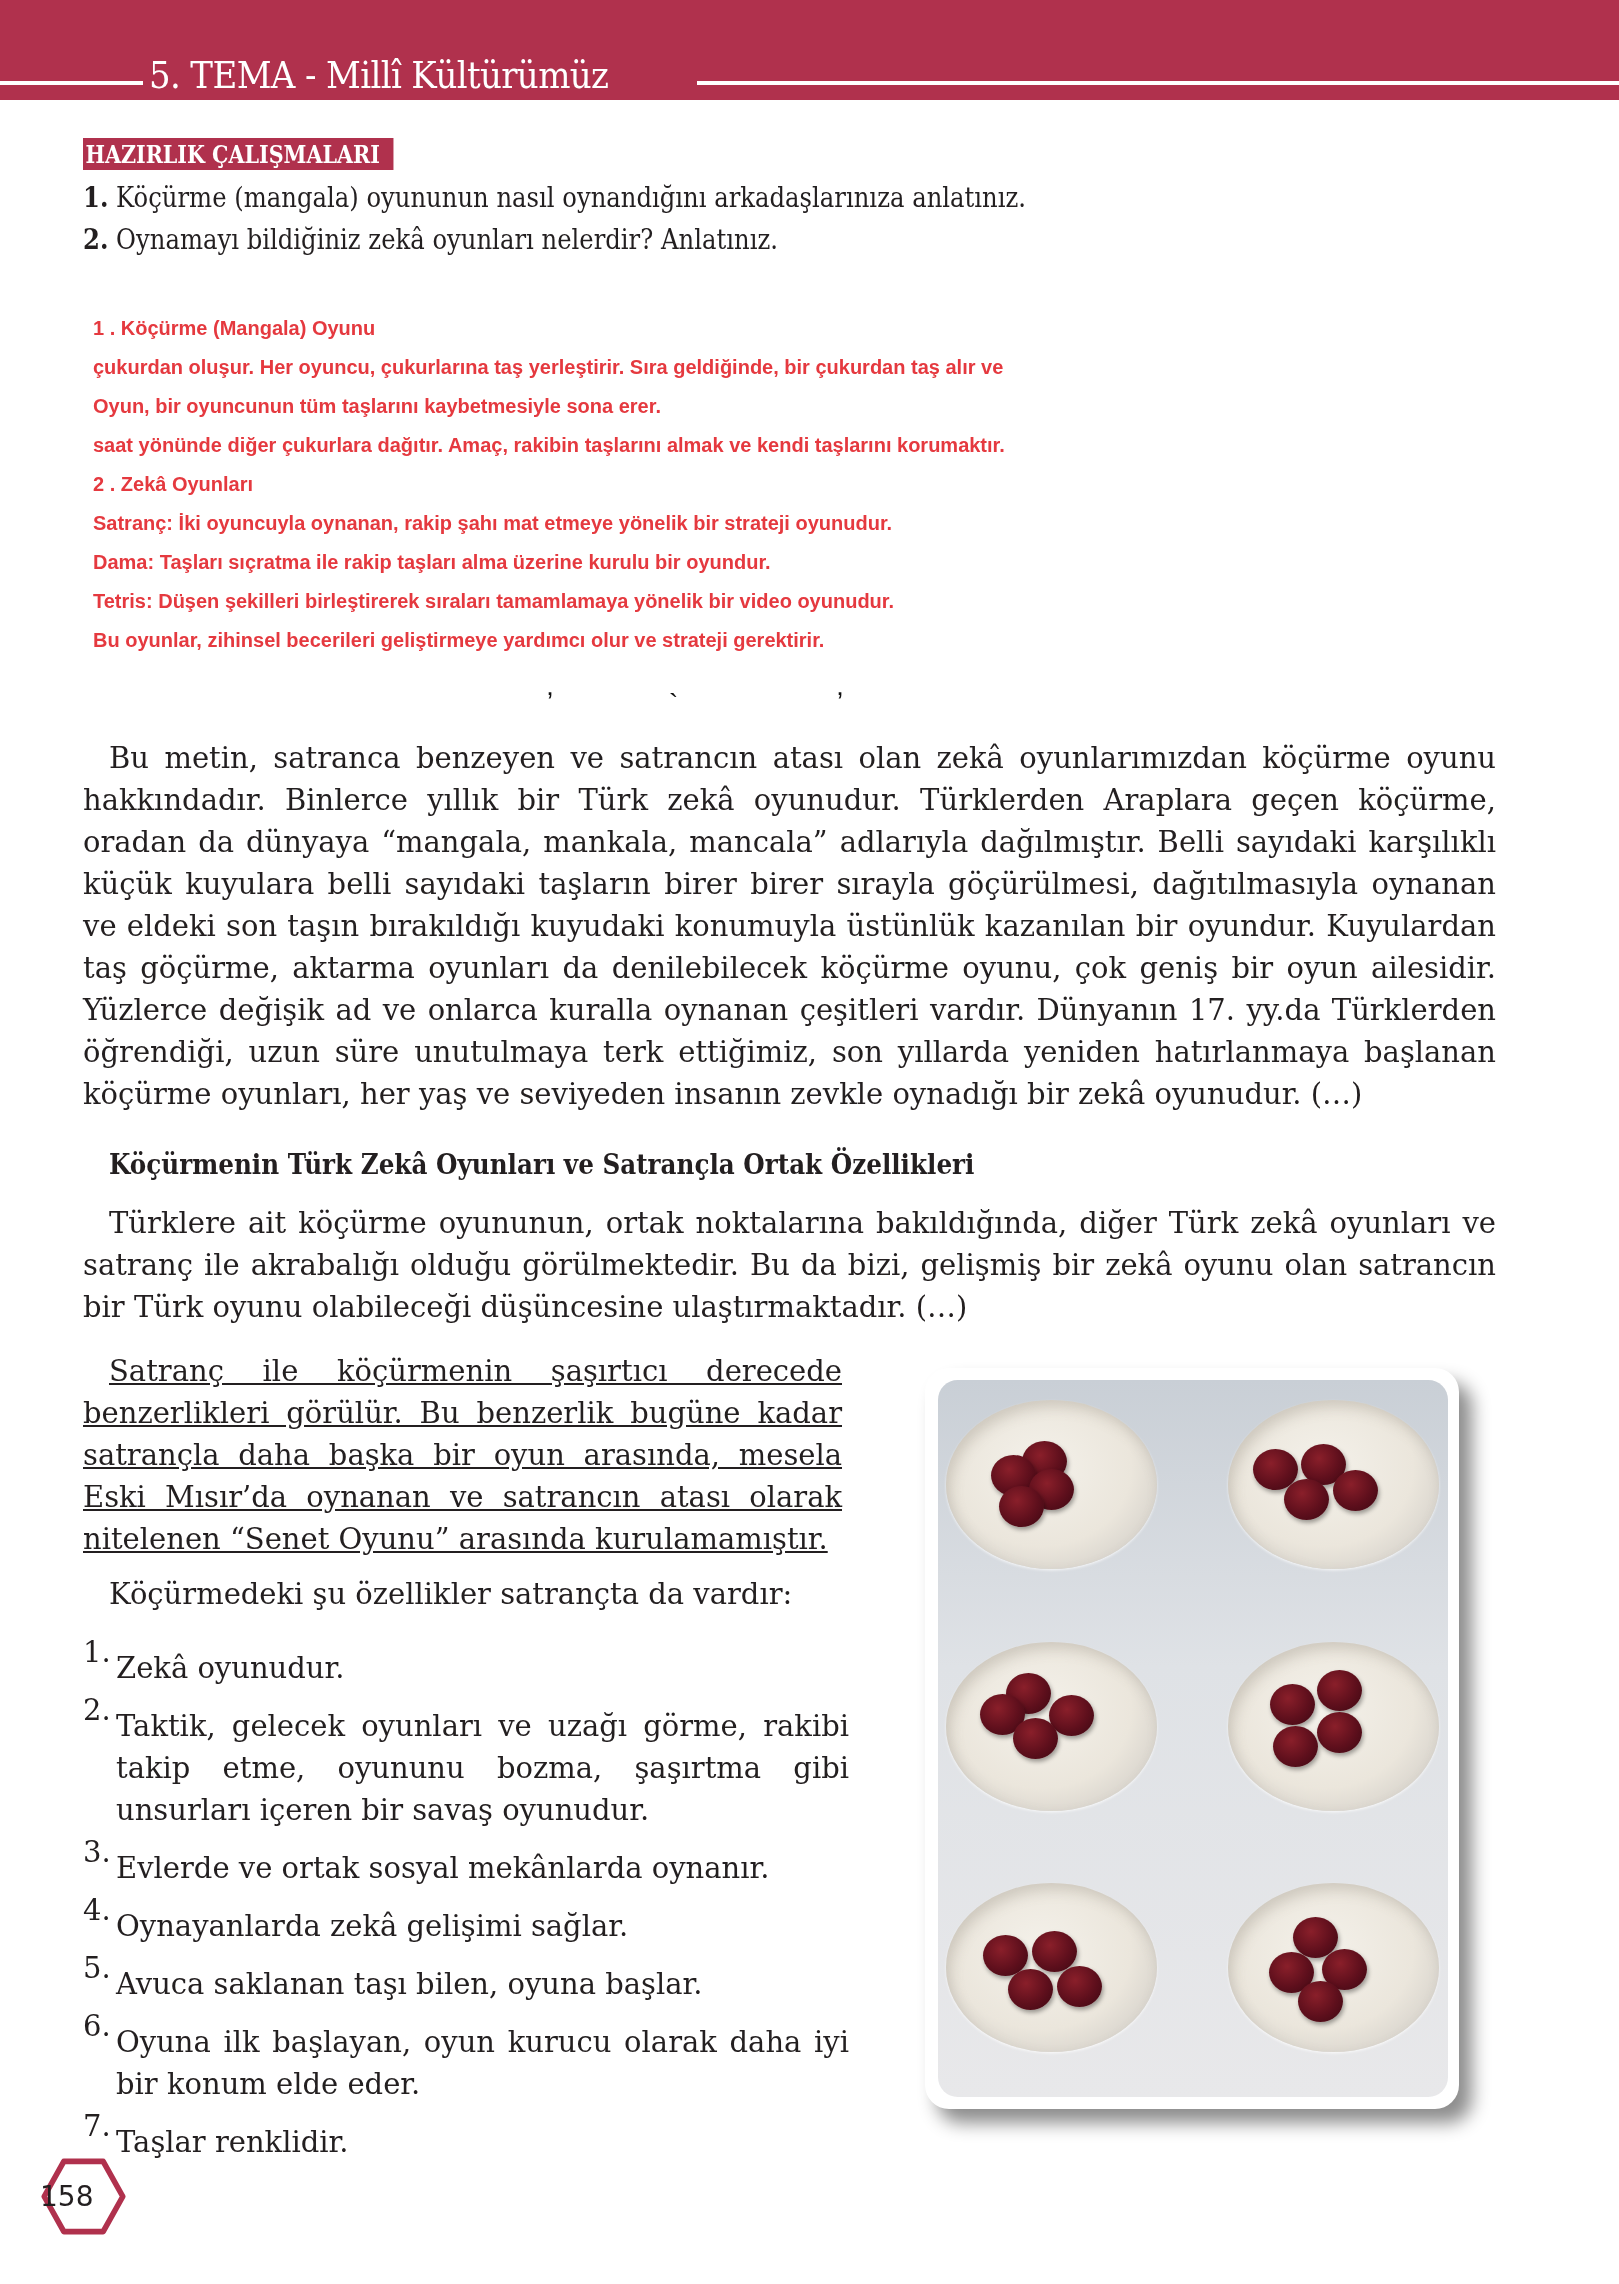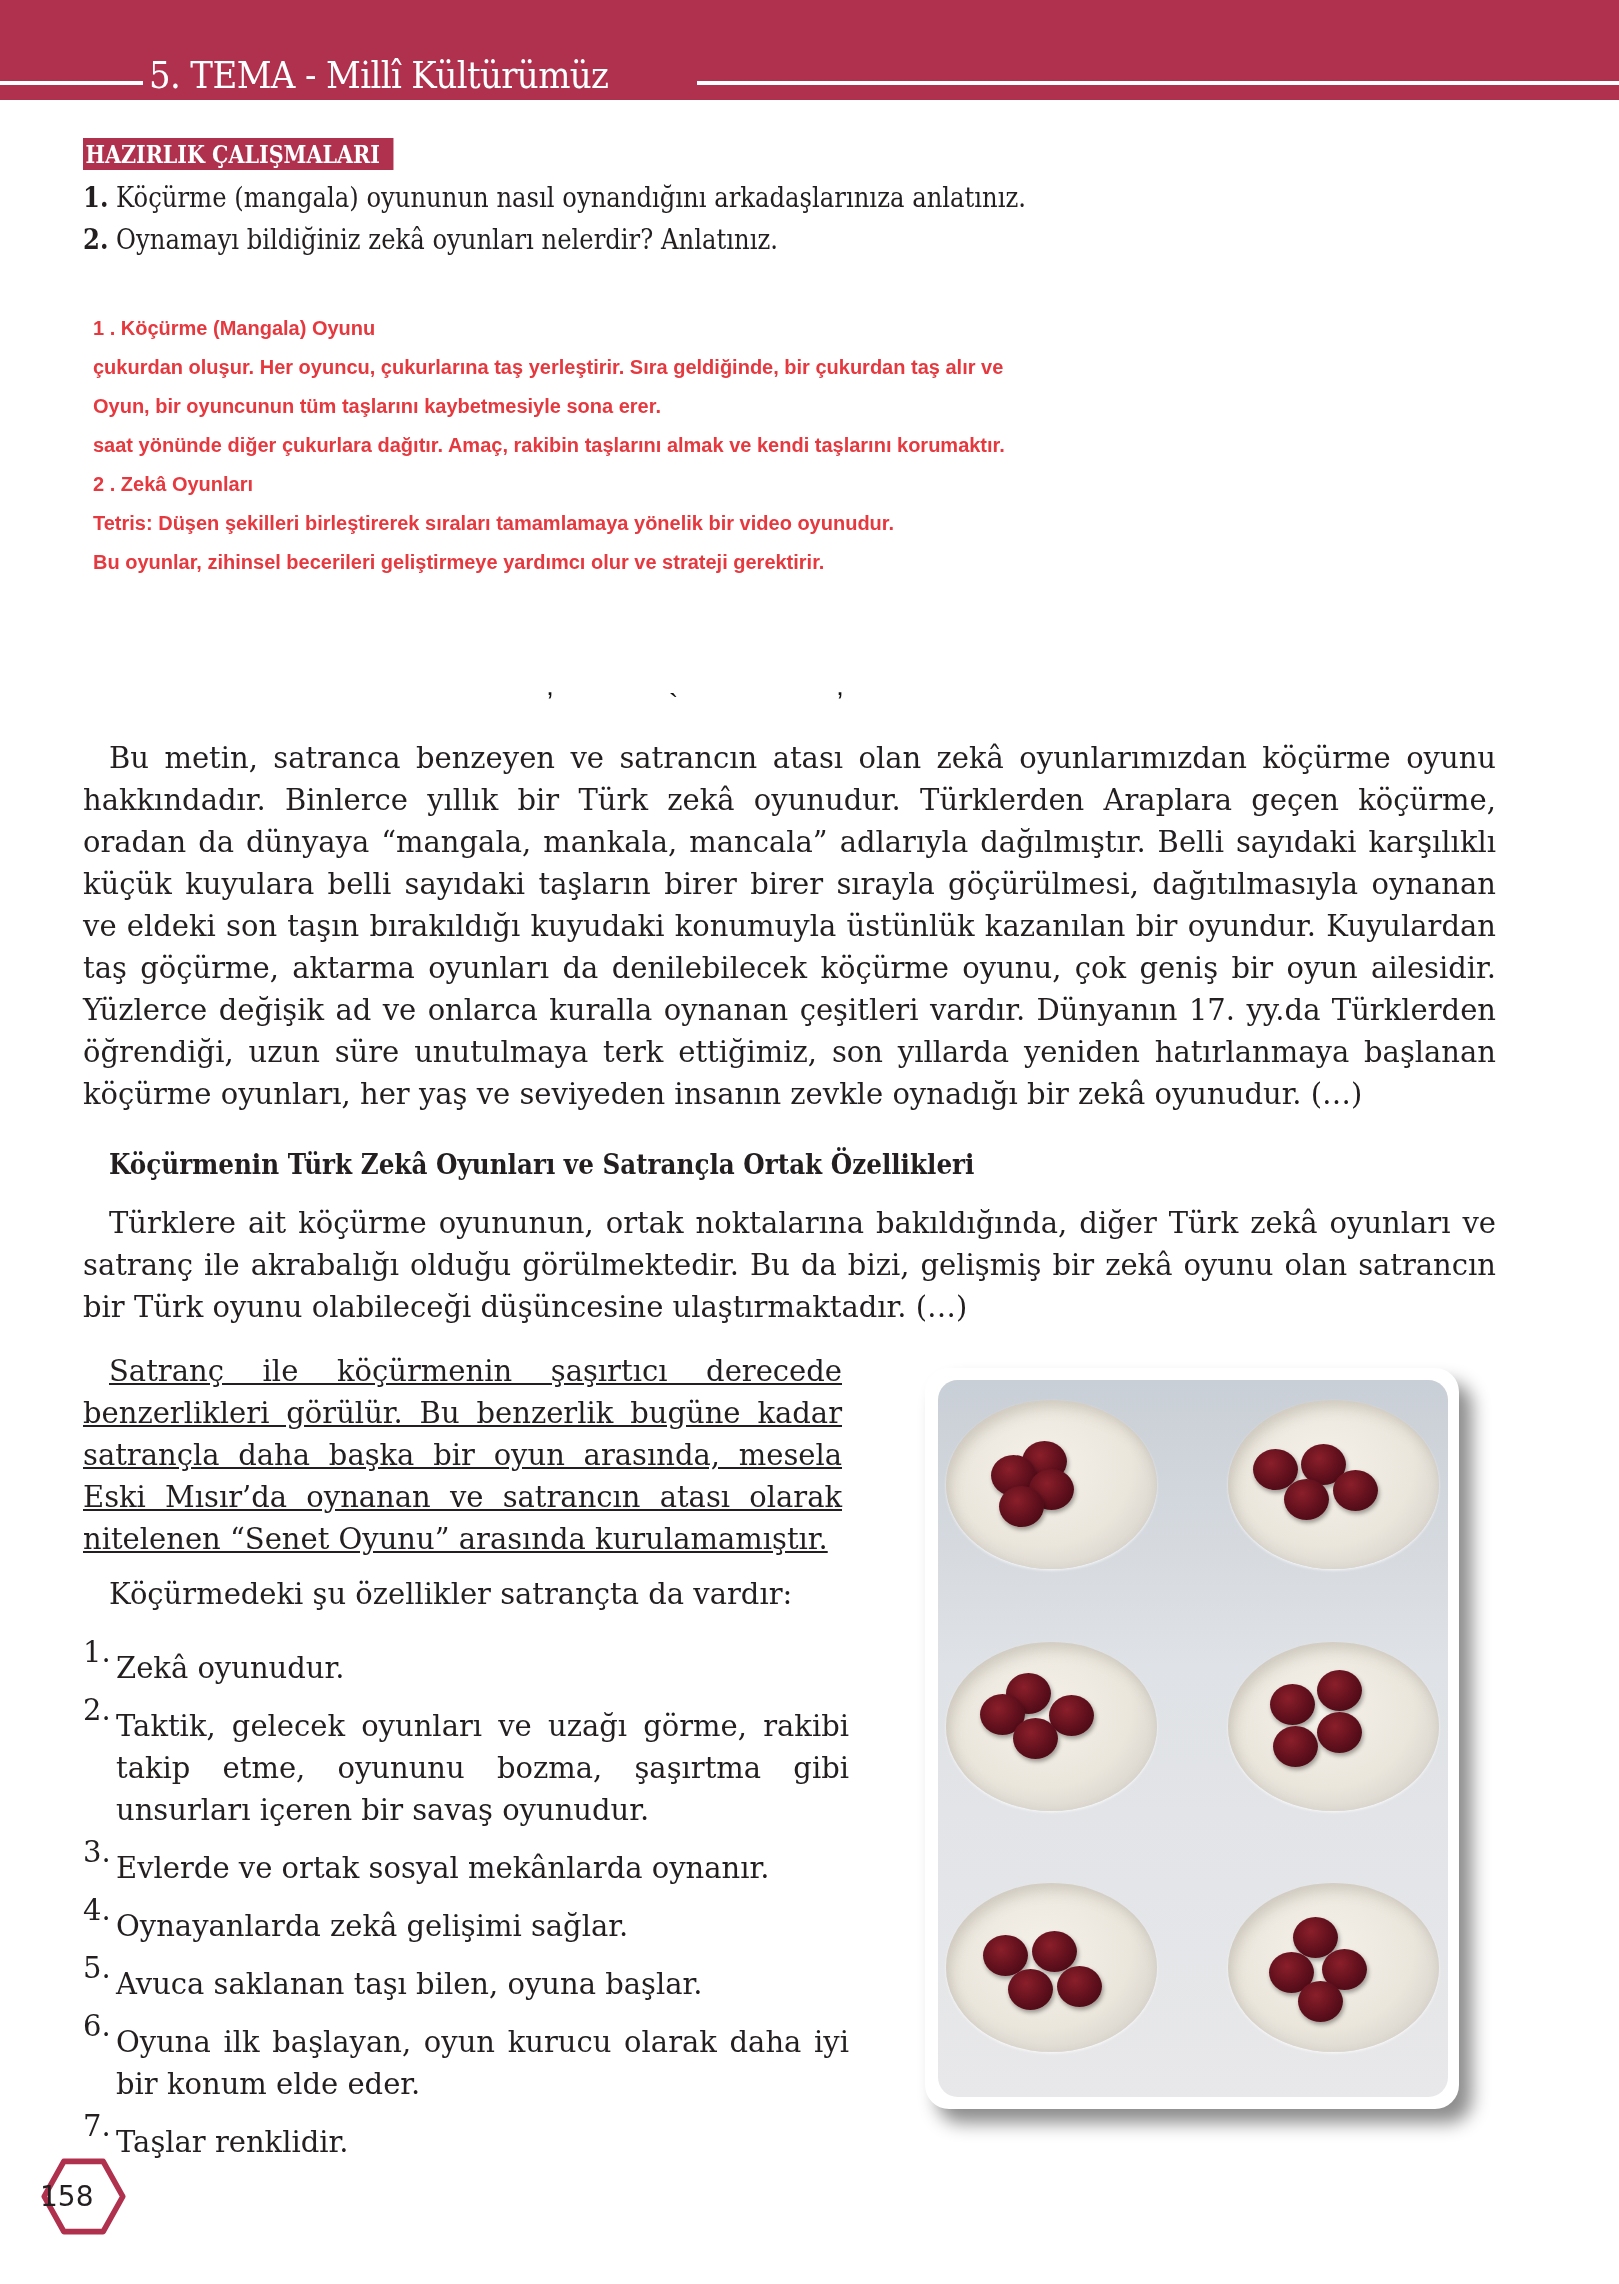--- a/index.html
+++ b/index.html
@@ -96,20 +96,22 @@
     <span>Oynamayı bildiğiniz zekâ oyunları nelerdir? Anlatınız.</span>
   </div>
 </div>
 
 <div class="abs answer">
   <div>1 .  Köçürme (Mangala) Oyunu</div>
   <div>çukurdan oluşur. Her oyuncu, çukurlarına taş yerleştirir. Sıra geldiğinde, bir çukurdan taş alır ve</div>
   <div>Oyun, bir oyuncunun tüm taşlarını kaybetmesiyle sona erer.</div>
   <div>saat yönünde diğer çukurlara dağıtır. Amaç, rakibin taşlarını almak ve kendi taşlarını korumaktır.</div>
   <div>2 . Zekâ Oyunları</div>
+  <div>Satranç: İki oyuncuyla oynanan, rakip şahı mat etmeye yönelik bir strateji oyunudur.</div>
+  <div>Dama: Taşları sıçratma ile rakip taşları alma üzerine kurulu bir oyundur.</div>
   <div>Tetris: Düşen şekilleri birleştirerek sıraları tamamlamaya yönelik bir video oyunudur.</div>
   <div>Bu oyunlar, zihinsel becerileri geliştirmeye yardımcı olur ve strateji gerektirir.</div>
 </div>
 <div class="abs glyph-frag" style="left:547px;top:688px;">ʼ</div>
 <div class="abs glyph-frag" style="left:669px;top:688px;">`</div>
 <div class="abs glyph-frag" style="left:837px;top:688px;">ʼ</div>
 
 <div class="abs para indent" style="top:737px;">Bu metin, satranca benzeyen ve satrancın atası olan zekâ oyunlarımızdan köçürme oyunu hakkındadır. Binlerce yıllık bir Türk zekâ oyunudur. Türklerden Araplara geçen köçürme, oradan da dünyaya “mangala, mankala, mancala” adlarıyla dağılmıştır. Belli sayıdaki karşılıklı küçük kuyulara belli sayıdaki taşların birer birer sırayla göçürülmesi, dağıtılmasıyla oynanan ve eldeki son taşın bırakıldığı kuyudaki konumuyla üstünlük kazanılan bir oyundur. Kuyulardan taş göçürme, aktarma oyunları da denilebilecek köçürme oyunu, çok geniş bir oyun ailesidir. Yüzlerce değişik ad ve onlarca kuralla oynanan çeşitleri vardır. Dünyanın 17. yy.da Türklerden öğrendiği, uzun süre unutulmaya terk ettiğimiz, son yıllarda yeniden hatırlanmaya başlanan köçürme oyunları, her yaş ve seviyeden insanın zevkle oynadığı bir zekâ oyunudur. (…)</div>
 
 <div class="abs section-heading">Köçürmenin Türk Zekâ Oyunları ve Satrançla Ortak Özellikleri</div>

